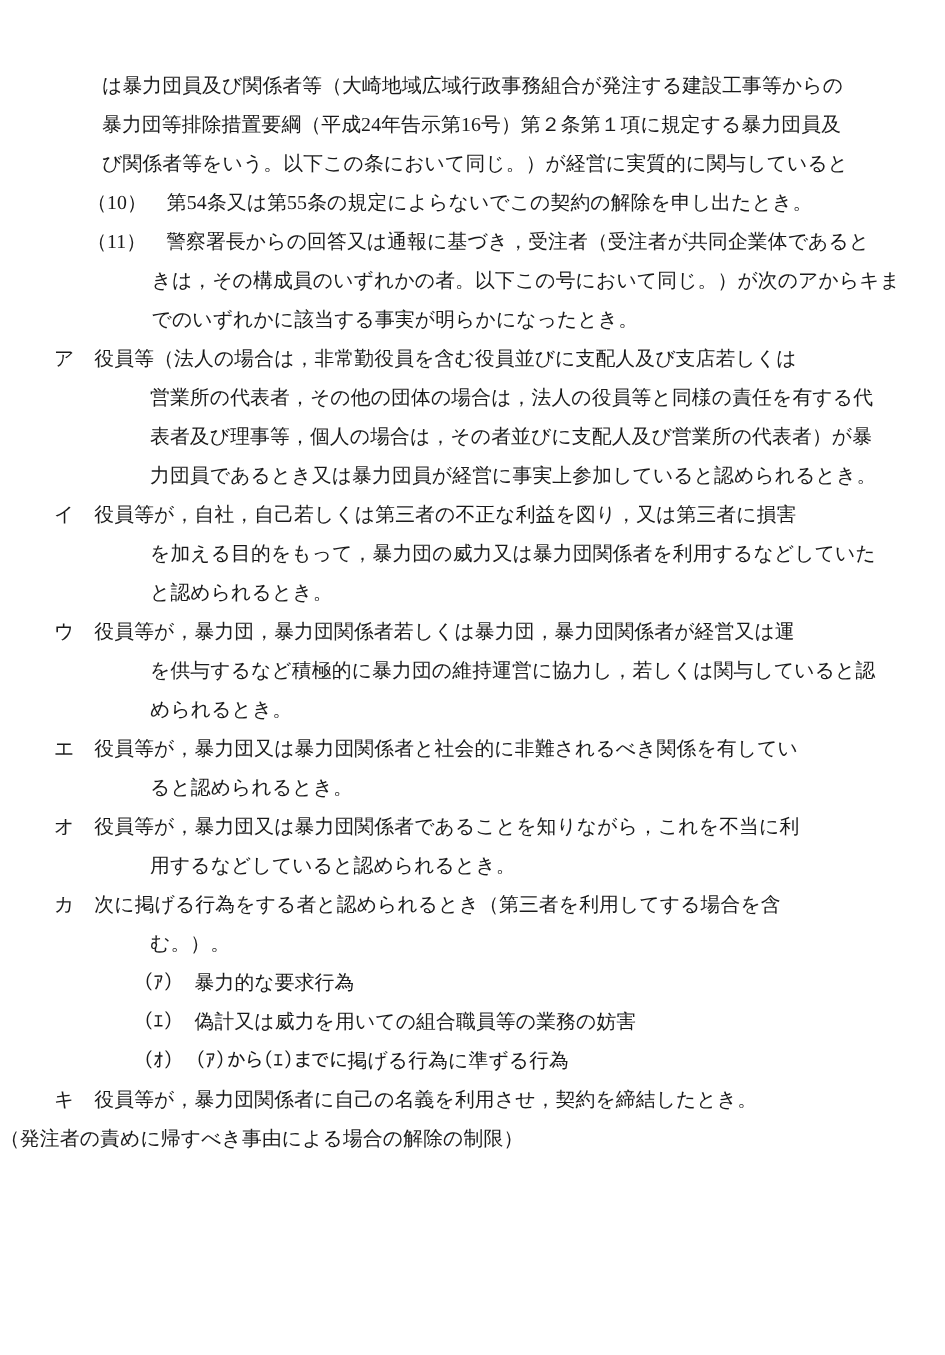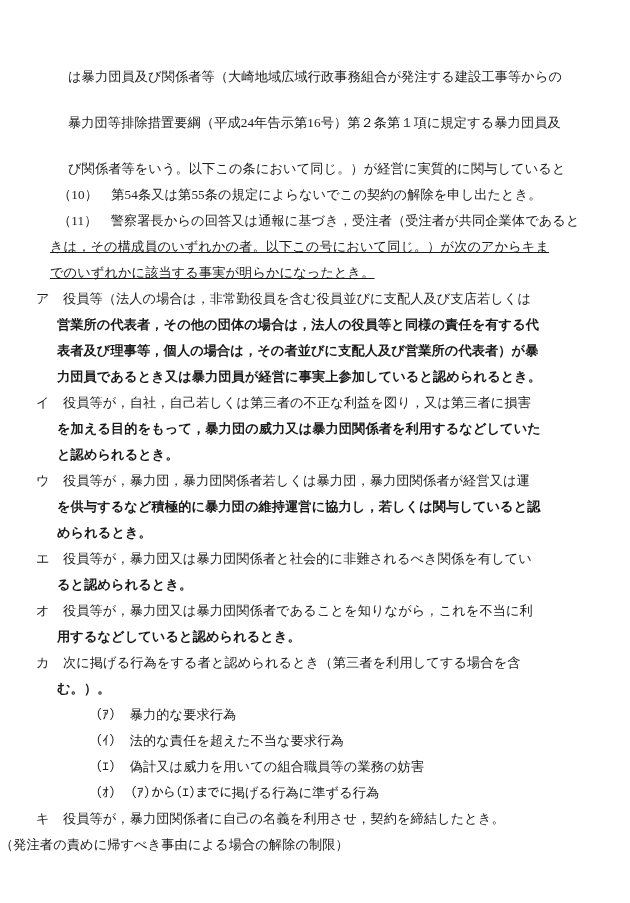--- a/index.html
+++ b/index.html
@@ -32,30 +32,30 @@
 
   
   .ln {
     white-space: pre;
     height: 26px;
     line-height: 26px;
     display: block;
   }
 
   
-  .ind-body   { padding-left: 68px; margin-top: 20px; }
+  .ind-body   { padding-left: 68px; }
 
   
   .ind-num    { padding-left: 58px; }
   
-  .ind-num-c  { padding-left: 50px; text-decoration: underline; }
+  .ind-num-c  { padding-left: 101px; }
 
   
   .ind-kata   { padding-left: 36px; }
-  .ind-kata-c { padding-left: 57px; font-weight: bold; }
+  .ind-kata-c { padding-left: 100px; }
 
   
   .ind-sub    { padding-left: 95px; }
 
   
   .ind-head   { }
 </style>
 </head>
 <body>
 
@@ -88,21 +88,20 @@
     <span class="ln ind-kata">エ　役員等が，暴力団又は暴力団関係者と社会的に非難されるべき関係を有してい</span>
     <span class="ln ind-kata-c">ると認められるとき。</span>
 
     <span class="ln ind-kata">オ　役員等が，暴力団又は暴力団関係者であることを知りながら，これを不当に利</span>
     <span class="ln ind-kata-c">用するなどしていると認められるとき。</span>
 
     <span class="ln ind-kata">カ　次に掲げる行為をする者と認められるとき（第三者を利用してする場合を含</span>
     <span class="ln ind-kata-c">む。）。</span>
 
     <span class="ln ind-sub">（ｱ）　暴力的な要求行為</span>
-    <span class="ln ind-sub">（ｲ）　法的な責任を超えた不当な要求行為</span>
     <span class="ln ind-sub">（ｴ）　偽計又は威力を用いての組合職員等の業務の妨害</span>
     <span class="ln ind-sub">（ｵ）　（ｱ）から（ｴ）までに掲げる行為に準ずる行為</span>
 
     <span class="ln ind-kata">キ　役員等が，暴力団関係者に自己の名義を利用させ，契約を締結したとき。</span>
 
     <span class="ln ind-head">（発注者の責めに帰すべき事由による場合の解除の制限）</span>
 
   </div>
 </div>
 

